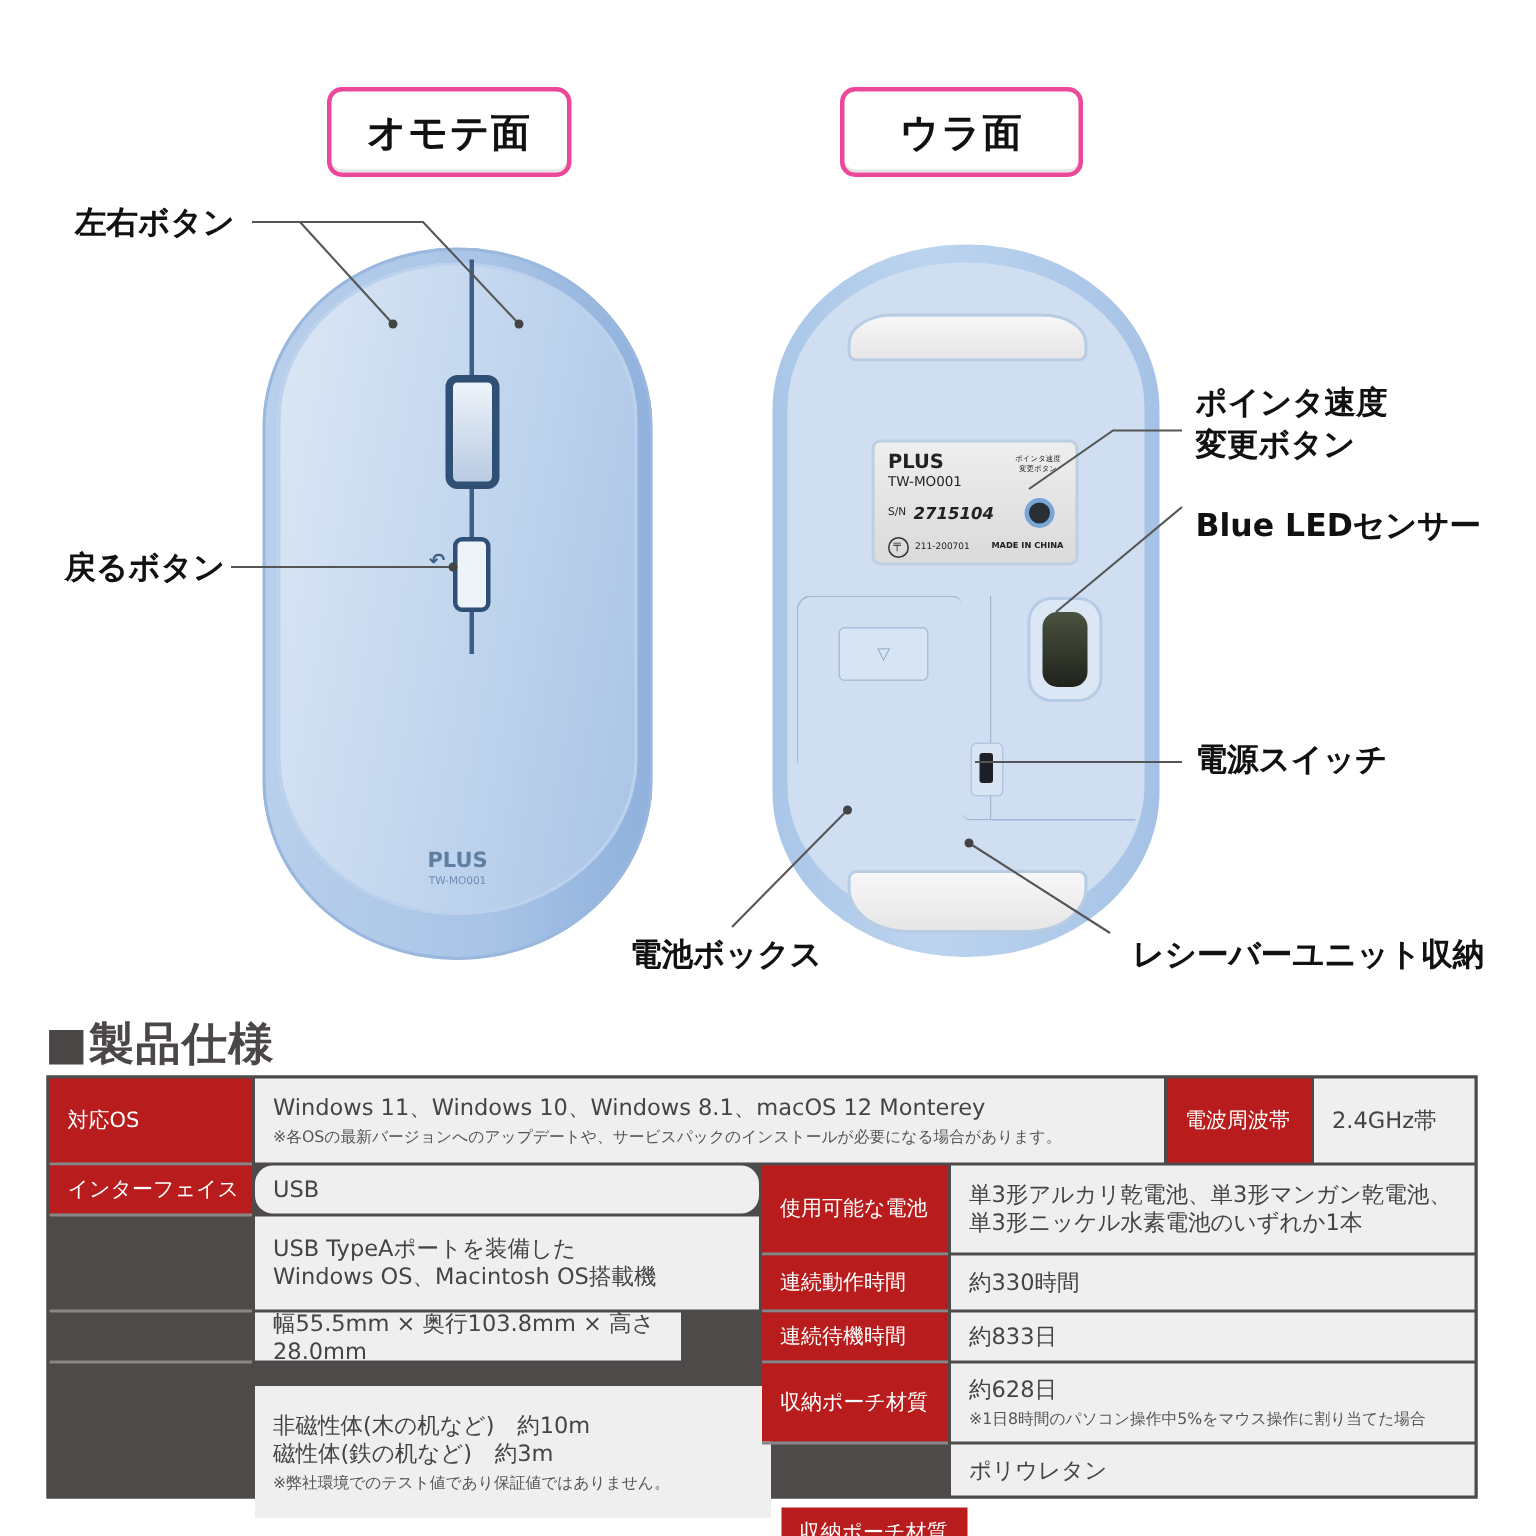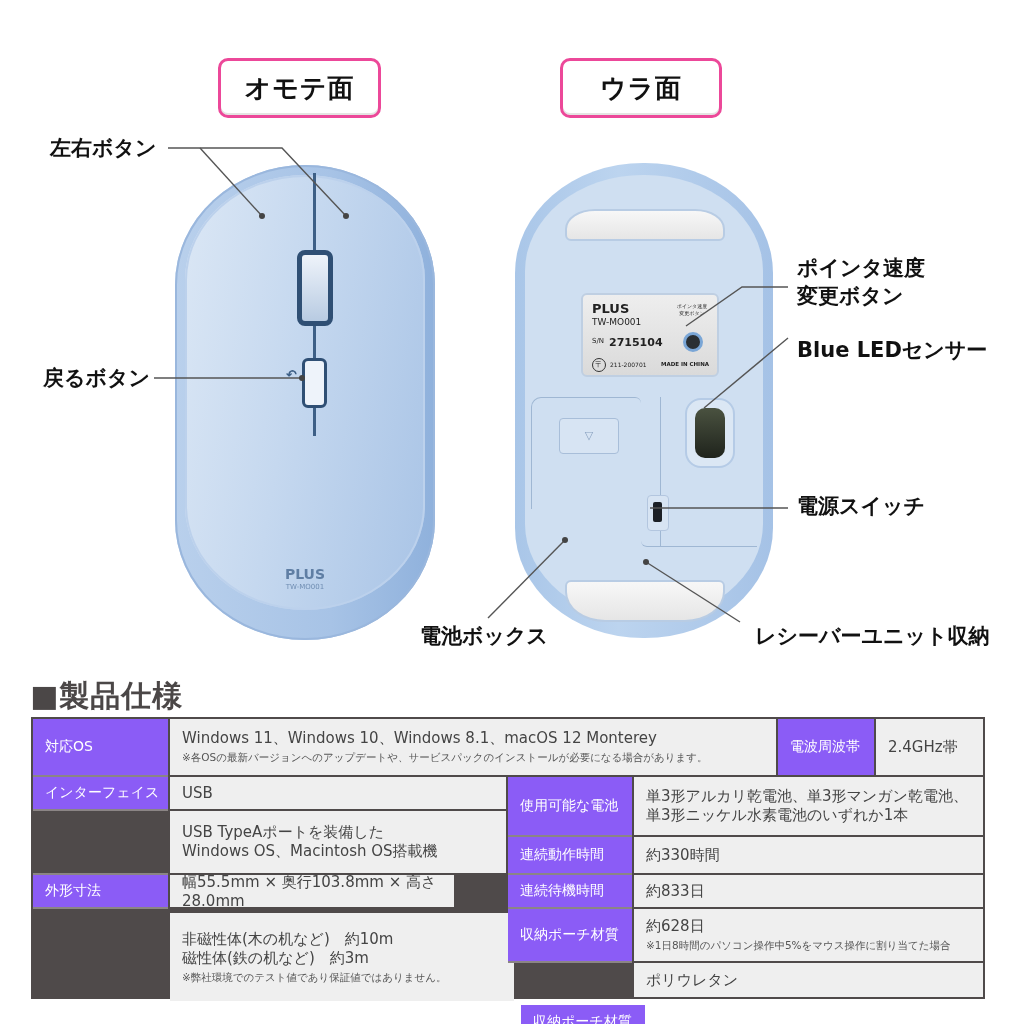--- a/index.html
+++ b/index.html
@@ -67,21 +67,21 @@
   .foot.bottom { left: 40px; top: 405px; width: 160px; height: 42px; border-radius: 6px 6px 40px 40px / 6px 6px 30px 30px; }
 
   .label-plate {
     position: absolute; left: 56px; top: 118px; width: 138px; height: 84px;
     background: linear-gradient(180deg, #eeeeee, #dadada); border: 2px solid #bfcfe2; border-radius: 6px;
     color: #222;
   }
   .lp-brand { position: absolute; left: 9px; top: 6px; font-weight: bold; font-size: 13px; }
   .lp-model { position: absolute; left: 9px; top: 22px; font-size: 9px; }
   .lp-sn-label { position: absolute; left: 9px; top: 42px; font-size: 7px; }
-  .lp-sn { position: absolute; left: 26px; top: 41px; font-size: 11px; font-weight: bold; }
+  .lp-sn { position: absolute; left: 26px; top: 41px; font-size: 11px; font-weight: bold; font-style: italic; }
   .lp-cert { position: absolute; left: 9px; top: 63px; width: 14px; height: 14px; border: 1.5px solid #333; border-radius: 50%; font-size: 8px; line-height: 11px; text-align: center; }
   .lp-cert-no { position: absolute; left: 27px; top: 66px; font-size: 6px; }
   .lp-made { position: absolute; right: 8px; top: 66px; font-size: 5.5px; font-weight: bold; }
   .lp-btn-label { position: absolute; right: 8px; top: 8px; font-size: 5px; text-align: center; line-height: 7px; width: 34px; }
   .lp-btn { position: absolute; left: 100px; top: 37px; width: 20px; height: 20px; border-radius: 50%; background: #2a2f33; border: 3px solid #7aa6d6; }
 
   .battery-lid {
     position: absolute; left: 6px; top: 222px; width: 110px; height: 112px;
     border: 1.5px solid #9fb7d3; border-radius: 10px 6px 0 0; border-right: none; border-bottom: none;
   }
@@ -108,21 +108,21 @@
 
   
   .spec-title {
     position: absolute; left: 30px; top: 676px; font-size: 30px; font-weight: bold; color: #4b4747; letter-spacing: 1px;
   }
   .spec-table {
     position: absolute; left: 31px; top: 717px; width: 954px; height: 282px;
     background: #4f4a4a; border: 2px solid #4f4a4a;
   }
   .cell { position: absolute; display: flex; flex-direction: column; justify-content: center; padding-left: 12px; }
-  .th { color: #ffffff; font-size: 14px; background: #8b5cf6; }
+  .th { color: #ffffff; font-size: 14px; background: #b91c1c; }
   .td { background: #efefef; color: #444; font-size: 15px; }
   .note { font-size: 10.5px; color: #555; margin-top: 3px; }
   .hsep { position: absolute; height: 2px; background: #8b8585; }
 </style>
 </head>
 <body>
 
 <div class="view-tab front">オモテ面</div>
 <div class="view-tab back">ウラ面</div>
 
@@ -208,34 +208,33 @@
   <div class="cell th" style="left:0;top:0;width:135px;height:56px;">対応OS</div>
   <div class="cell td" style="left:137px;top:0;width:606px;height:56px;">
     <div>Windows 11、Windows 10、Windows 8.1、macOS 12 Monterey</div>
     <div class="note">※各OSの最新バージョンへのアップデートや、サービスパックのインストールが必要になる場合があります。</div>
   </div>
   <div class="cell th" style="left:745px;top:0;width:96px;height:56px;">電波周波帯</div>
   <div class="cell td" style="left:843px;top:0;width:107px;height:56px;">2.4GHz帯</div>
 
   <div class="hsep" style="left:0;top:56px;width:135px;"></div>
   <div class="cell th" style="left:0;top:58px;width:135px;height:32px;">インターフェイス</div>
-  <div class="cell td" style="left:137px;top:58px;width:336px;height:32px;">USB</div>
+  <div class="cell td" style="left:137px;top:58px;width:336px;height:32px;border-radius:12px;">USB</div>
 
   <div class="hsep" style="left:0;top:90px;width:135px;"></div>
   <div class="cell td" style="left:137px;top:92px;width:336px;height:62px;">
     <div>USB TypeAポートを装備した</div>
     <div>Windows OS、Macintosh OS搭載機</div>
   </div>
 
   <div class="hsep" style="left:0;top:154px;width:135px;"></div>
-  <div class="cell th" style="left:0;top:156px;width:135px;height:32px;">外形寸法</div>
   <div class="cell td" style="left:137px;top:156px;width:284px;height:32px;">幅55.5mm × 奥行103.8mm × 高さ28.0mm</div>
 
   <div class="hsep" style="left:0;top:188px;width:135px;"></div>
-  <div class="cell td" style="left:137px;top:194px;width:344px;height:88px;">
+  <div class="cell td" style="left:137px;top:205px;width:344px;height:88px;">
     <div>非磁性体(木の机など)　約10m</div>
     <div>磁性体(鉄の机など)　約3m</div>
     <div class="note">※弊社環境でのテスト値であり保証値ではありません。</div>
   </div>
 
   <div class="cell th" style="left:475px;top:58px;width:124px;height:58px;">使用可能な電池</div>
   <div class="cell td" style="left:601px;top:58px;width:349px;height:58px;">
     <div>単3形アルカリ乾電池、単3形マンガン乾電池、</div>
     <div>単3形ニッケル水素電池のいずれか1本</div>
   </div>

